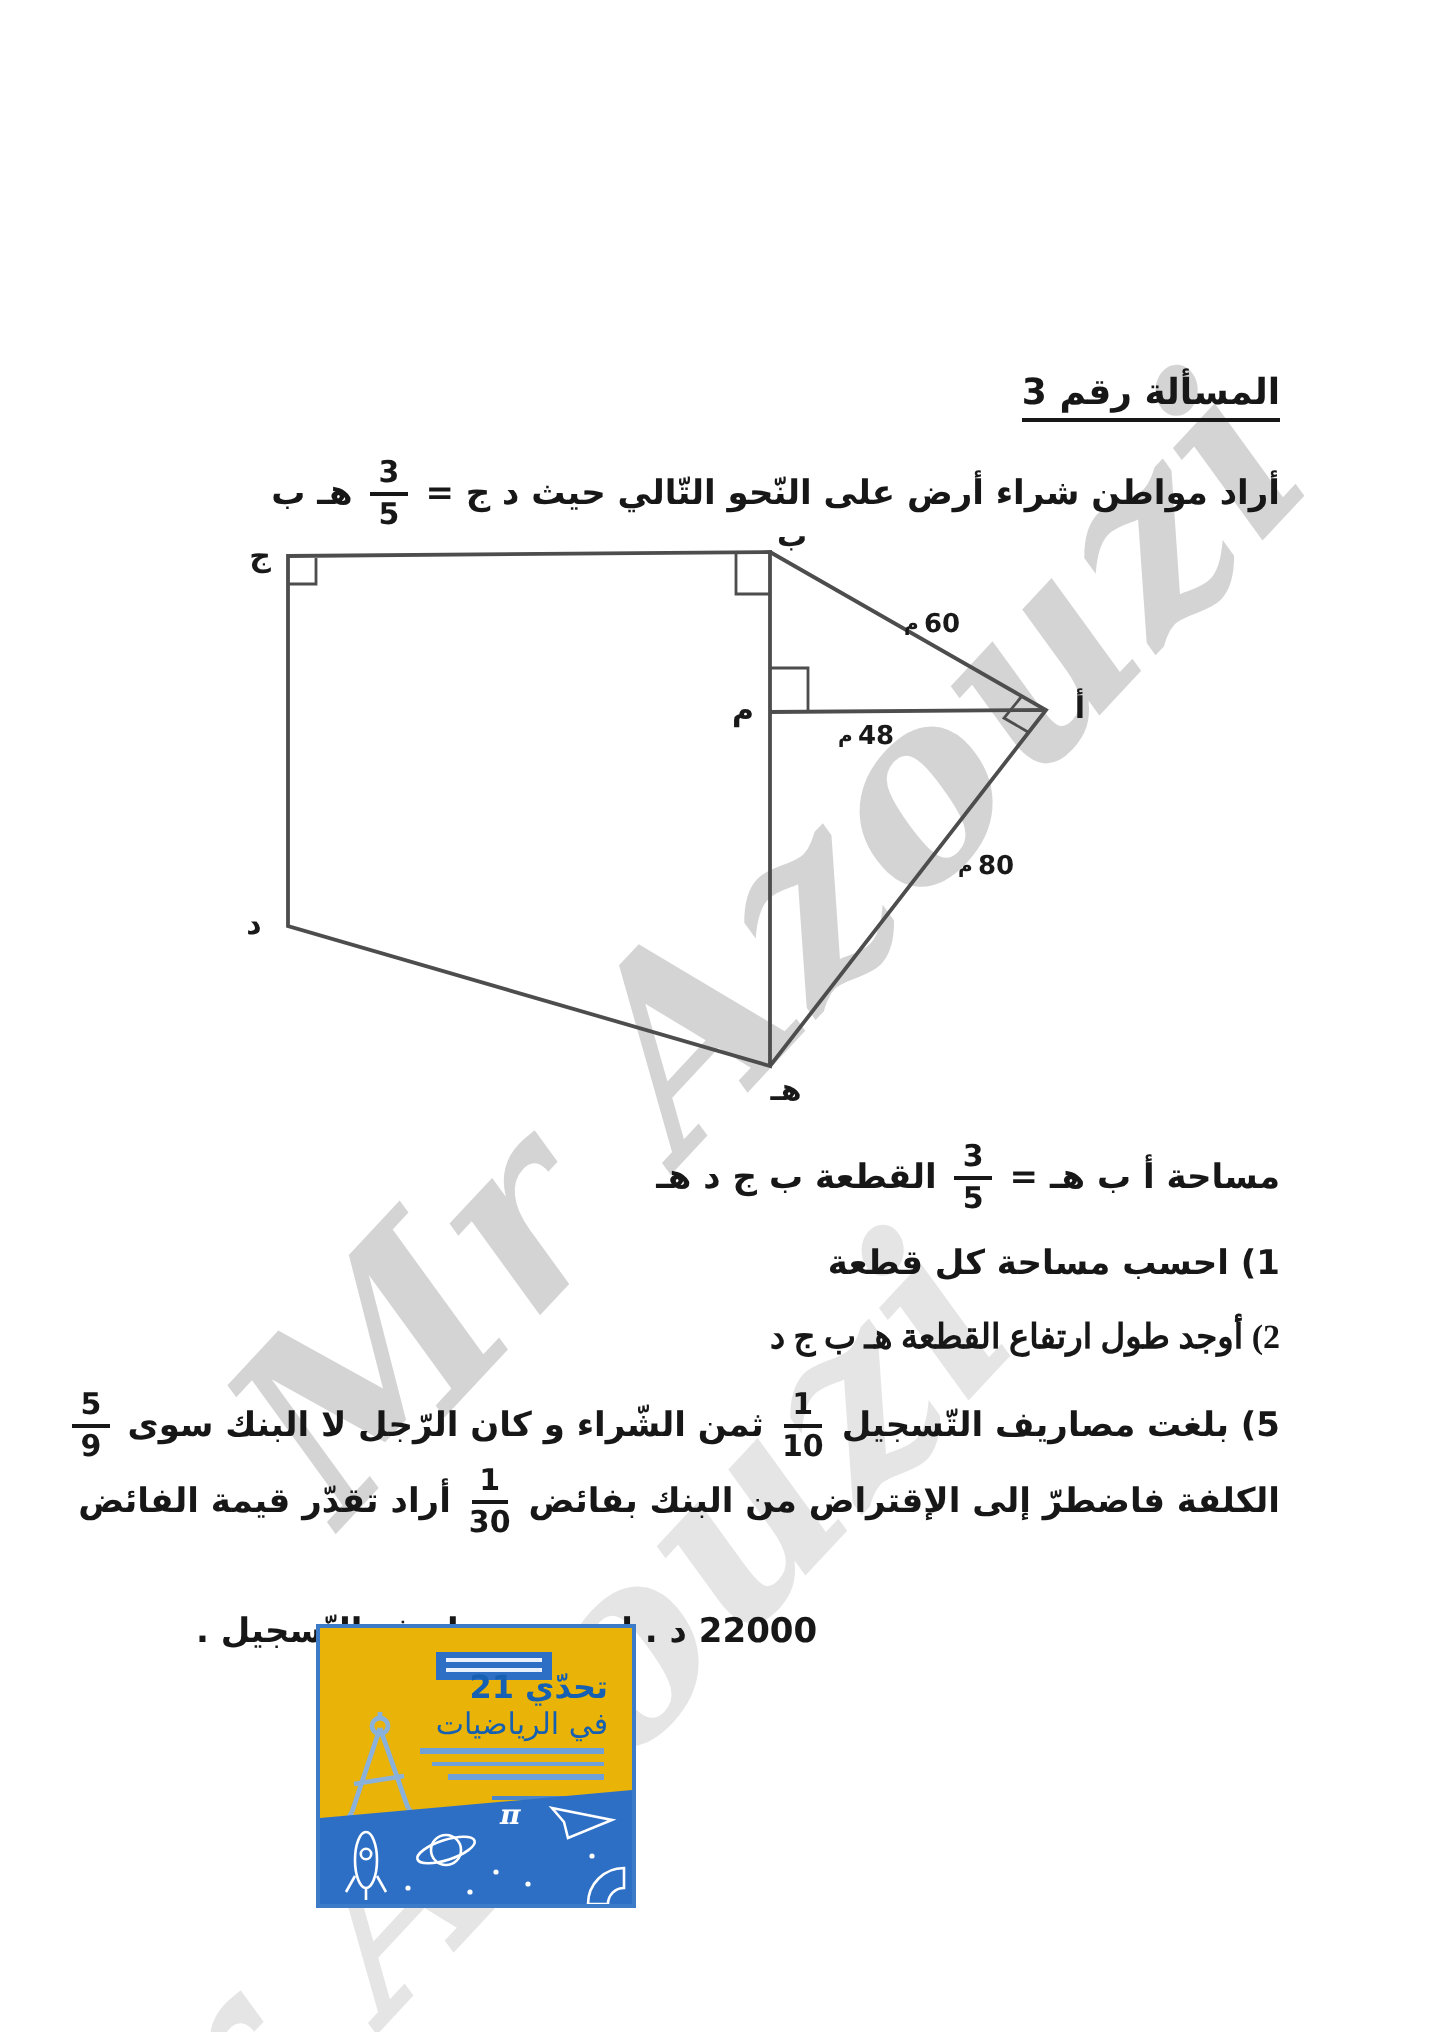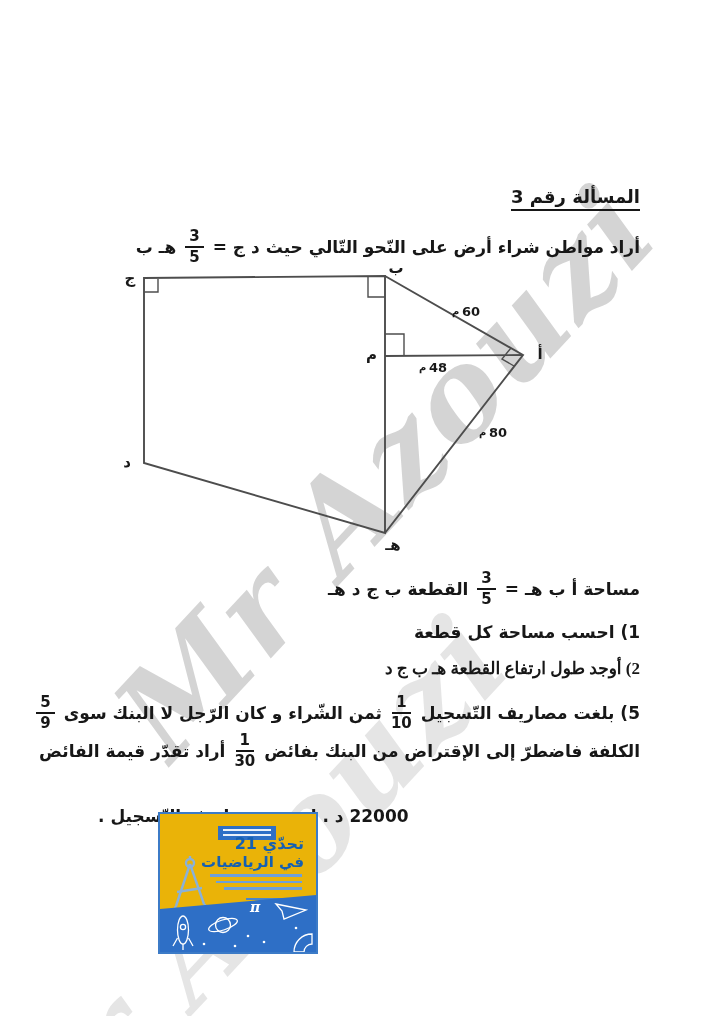--- a/index.html
+++ b/index.html
@@ -51,21 +51,21 @@
   .mlabel{font-family:"DejaVu Sans",sans-serif;font-weight:bold;font-size:13px;fill:#191919;}
   .mmark{font-size:10px;}
   
   .logo{
     position:absolute;left:158px;top:812px;width:160px;height:142px;
     background:#eab308;border:2px solid #3c7bc7;box-sizing:border-box;z-index:2;
   }
   .ribbon{position:absolute;left:58px;top:12px;width:58px;height:14px;background:#2e6fc6;}
   .ribbon i{display:block;height:2px;background:rgba(255,255,255,0.9);margin:3px 5px 0 5px;}
   .lt1{position:absolute;top:20px;right:12px;direction:rtl;font-weight:bold;font-size:16px;color:#1560b2;white-space:nowrap;}
-  .lt2{position:absolute;top:39px;right:12px;direction:rtl;font-weight:bold;font-size:15px;color:#1560b2;white-space:nowrap;}
+  .lt2{position:absolute;top:39px;right:12px;direction:rtl;font-weight:normal;font-size:15px;color:#1560b2;white-space:nowrap;}
   .tinybars{position:absolute;top:60px;right:14px;width:96px;}
   .tinybars i{display:block;height:2.5px;background:#6fa0d8;margin-bottom:4px;}
   .tinybars i:nth-child(1){width:92px;margin-left:auto;}
   .tinybars i:nth-child(2){width:86px;margin-left:auto;}
   .tinybars i:nth-child(3){width:78px;margin-left:auto;}
   .tinybars i:nth-child(4){width:56px;margin-left:auto;margin-top:8px;background:#4c86c9;}
   .compass{position:absolute;left:4px;top:40px;width:52px;height:58px;}
   .band{position:absolute;left:0;bottom:0;width:156px;height:58px;}
   .band .doodle{stroke:#ffffff;fill:none;stroke-width:1.3px;}
   .band .pi{font-family:"DejaVu Serif",serif;font-style:italic;font-weight:bold;font-size:14px;fill:#ffffff;}

